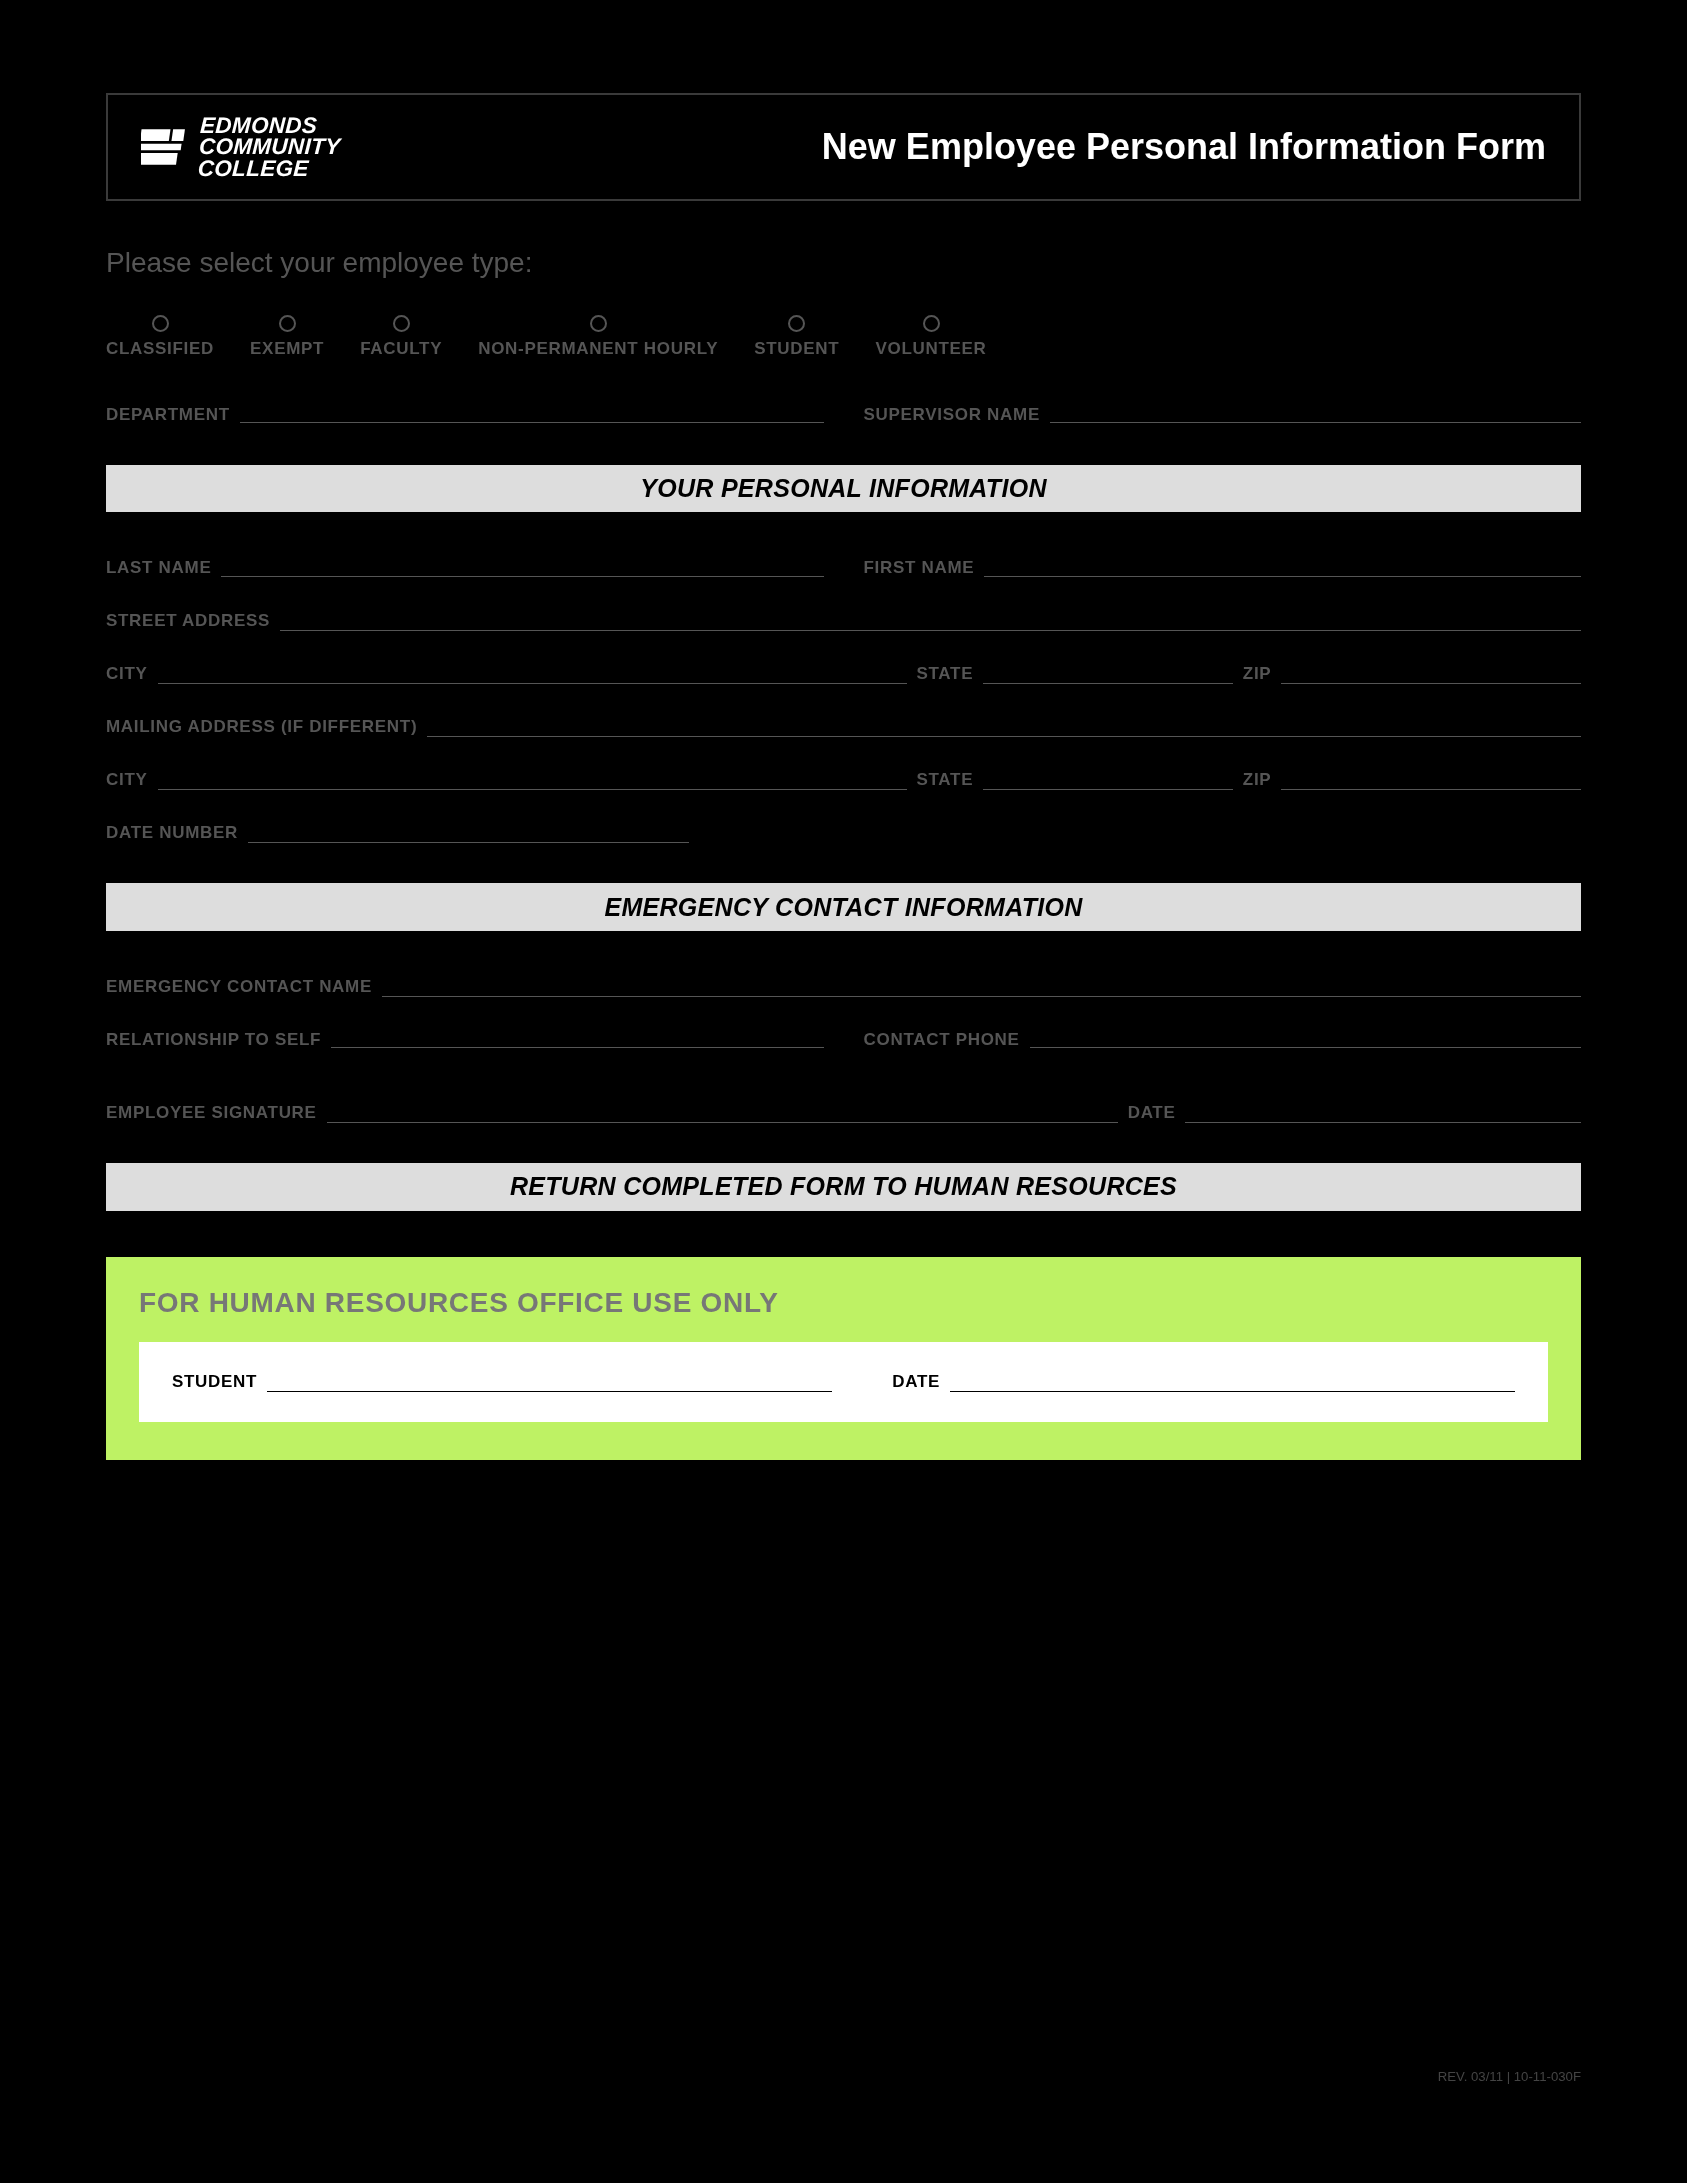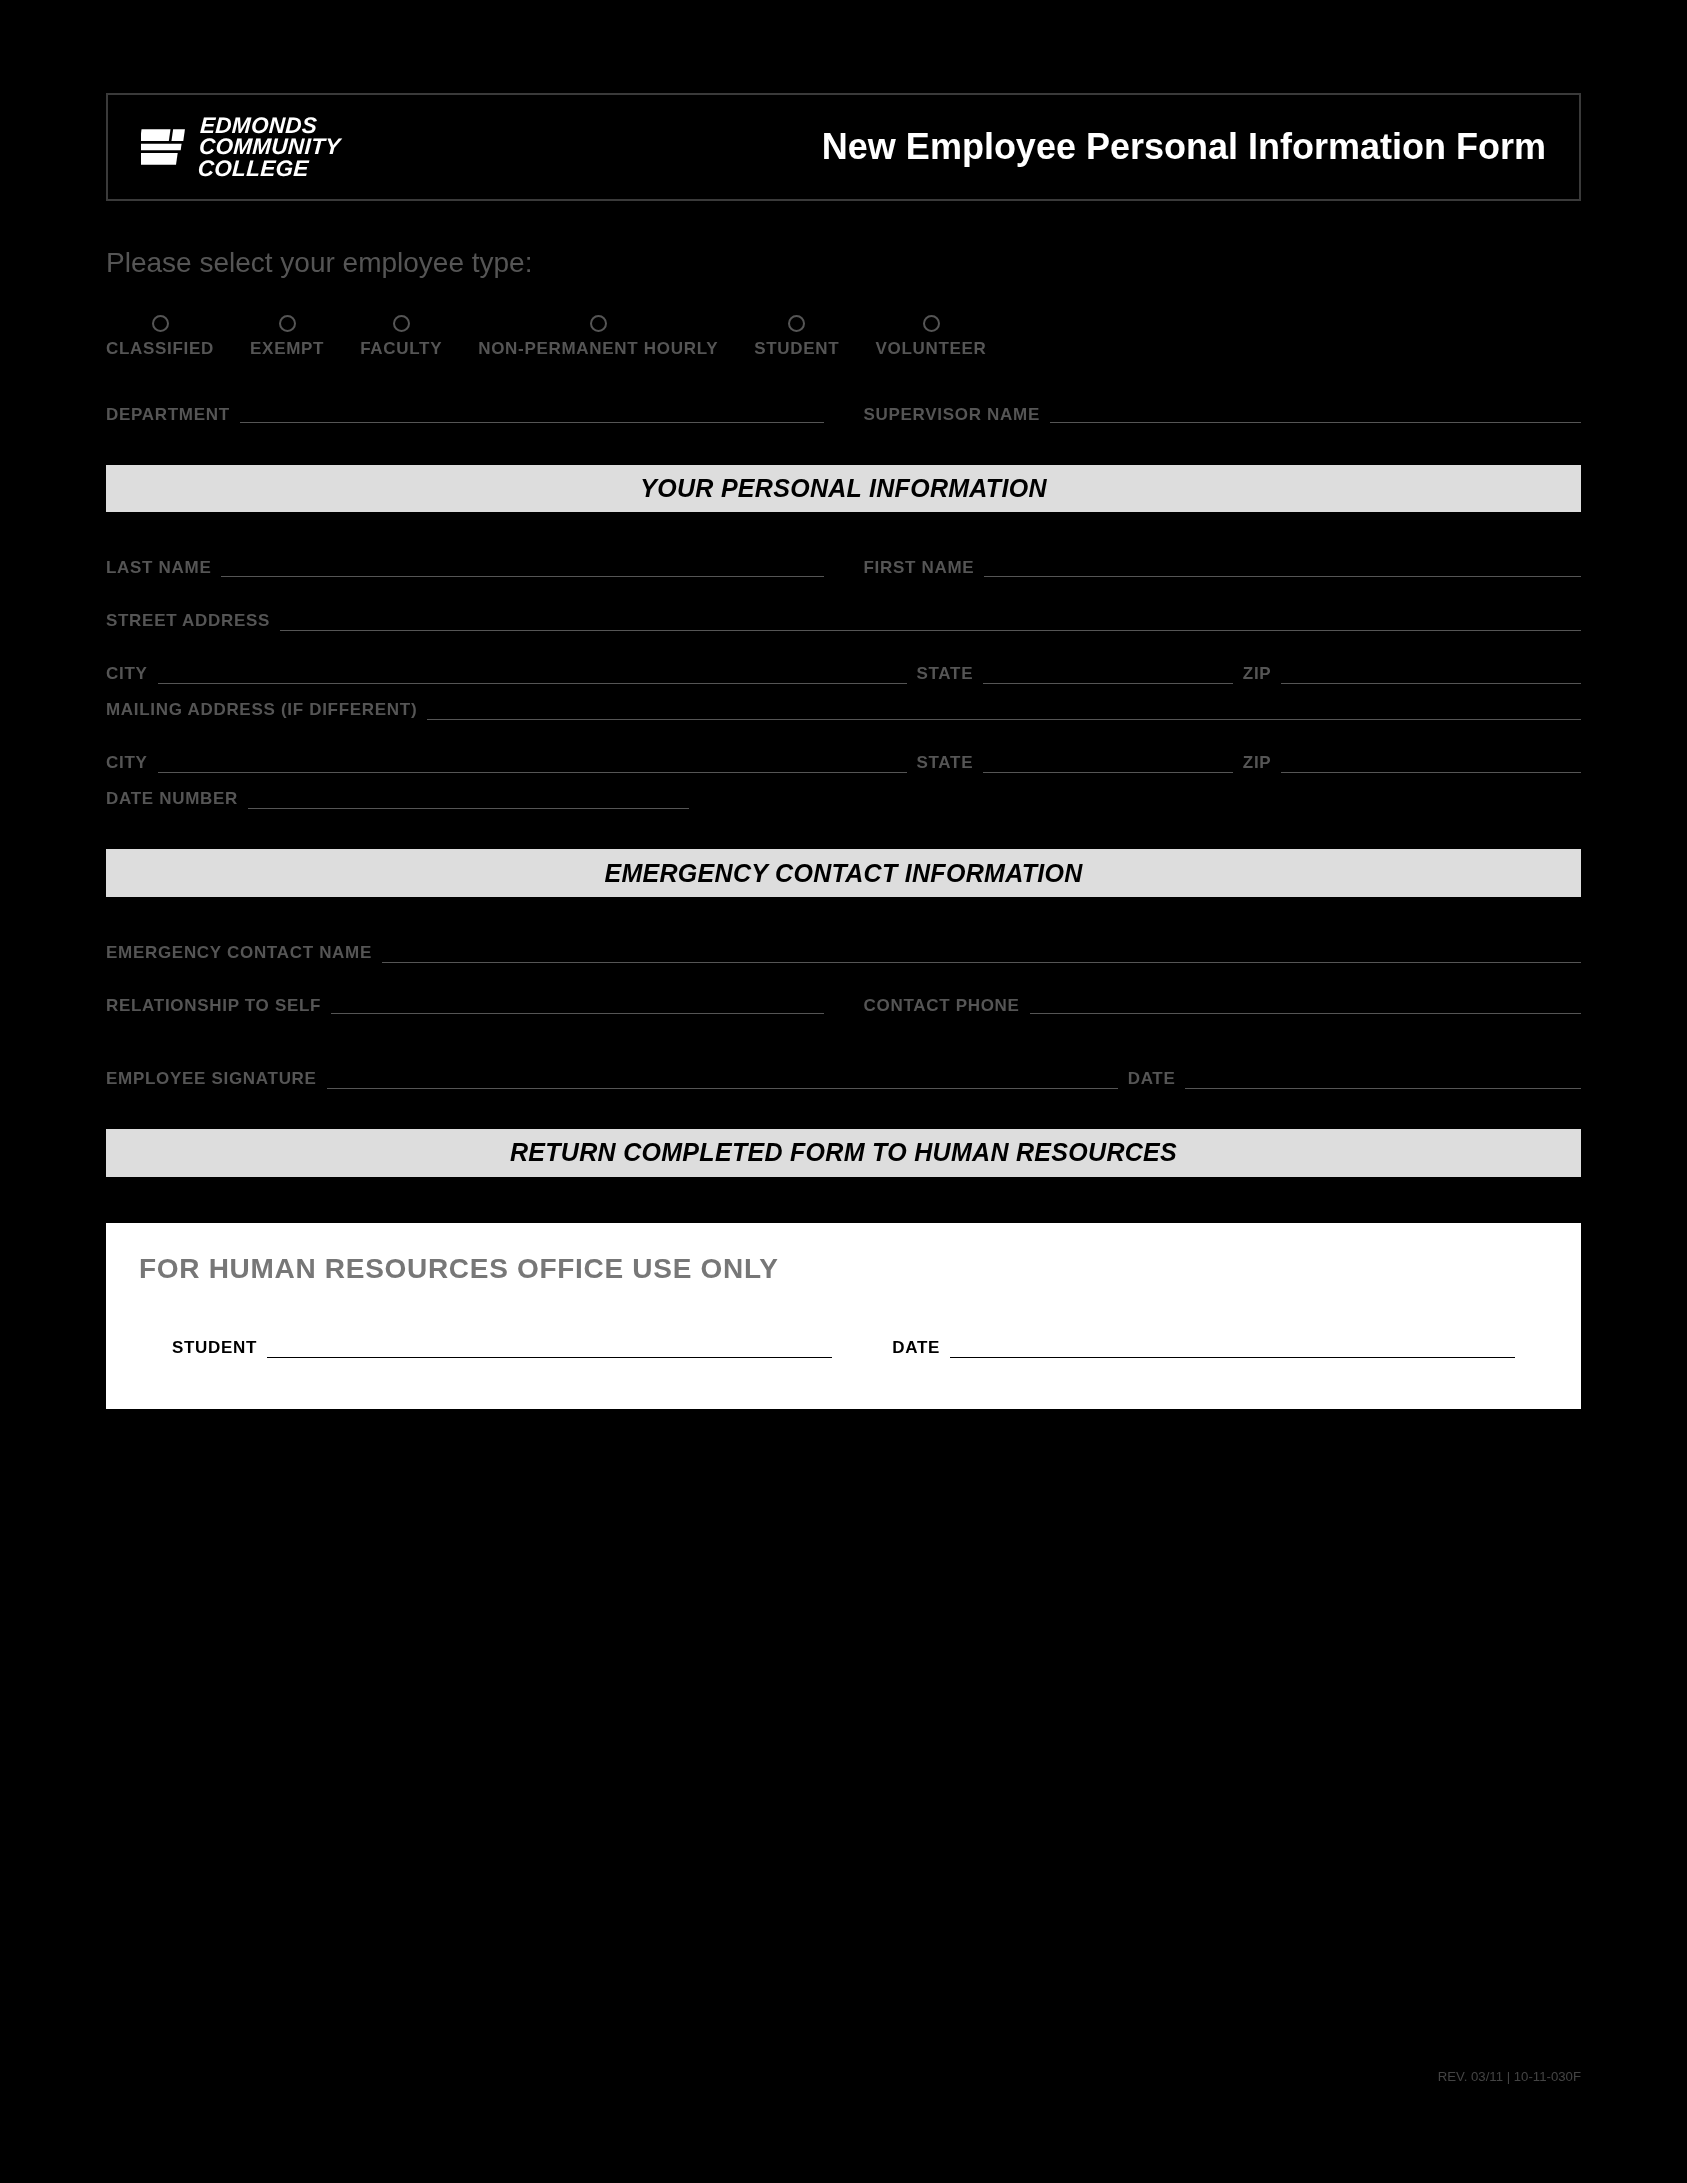--- a/index.html
+++ b/index.html
@@ -100,38 +100,38 @@
     font-weight: bold;
     padding: 9.3px 0;
     margin: 40px 0 46px 0;
     letter-spacing: 0.3px;
     font-style: italic;
   }
   .csz-row {
     display: flex;
     align-items: flex-end;
     gap: 10px;
-    margin-bottom: 16px;
+    margin-bottom: 33px;
     text-decoration: underline;
   }
   .csz-row .city-line { flex: 3; }
   .csz-row .state-line { flex: 1; }
   .csz-row .zip-line { flex: 1.2; }
   .sig-row {
     display: flex;
     align-items: flex-end;
     gap: 10px;
     margin-top: 53px;
     margin-bottom: 33px;
   }
   .sig-row .sig-line { flex: 3; }
   .sig-row .date-line { flex: 1.5; }
   .hr-box {
-    background: #ffffff;
-    padding: 30px 33px 21px 33px;
+    background: #bef264;
+    padding: 30px 33px 38px 33px;
     margin-top: 40px;
   }
   .hr-title {
     color: #777;
     font-size: 28px;
     font-weight: bold;
     letter-spacing: 0.7px;
     margin-bottom: 23px;
   }
   .hr-inner {

